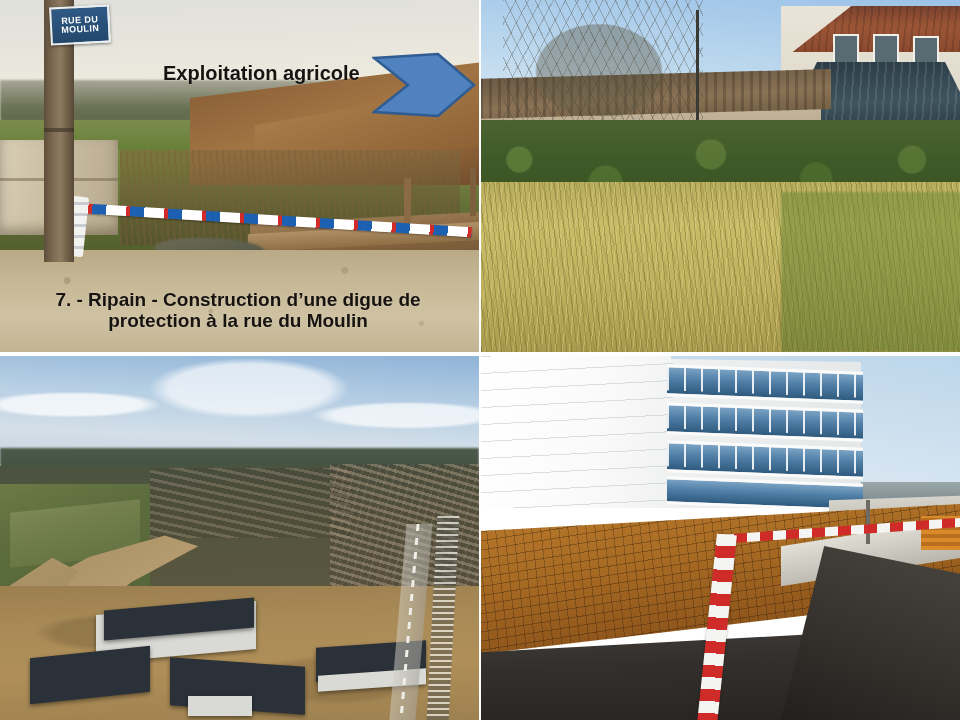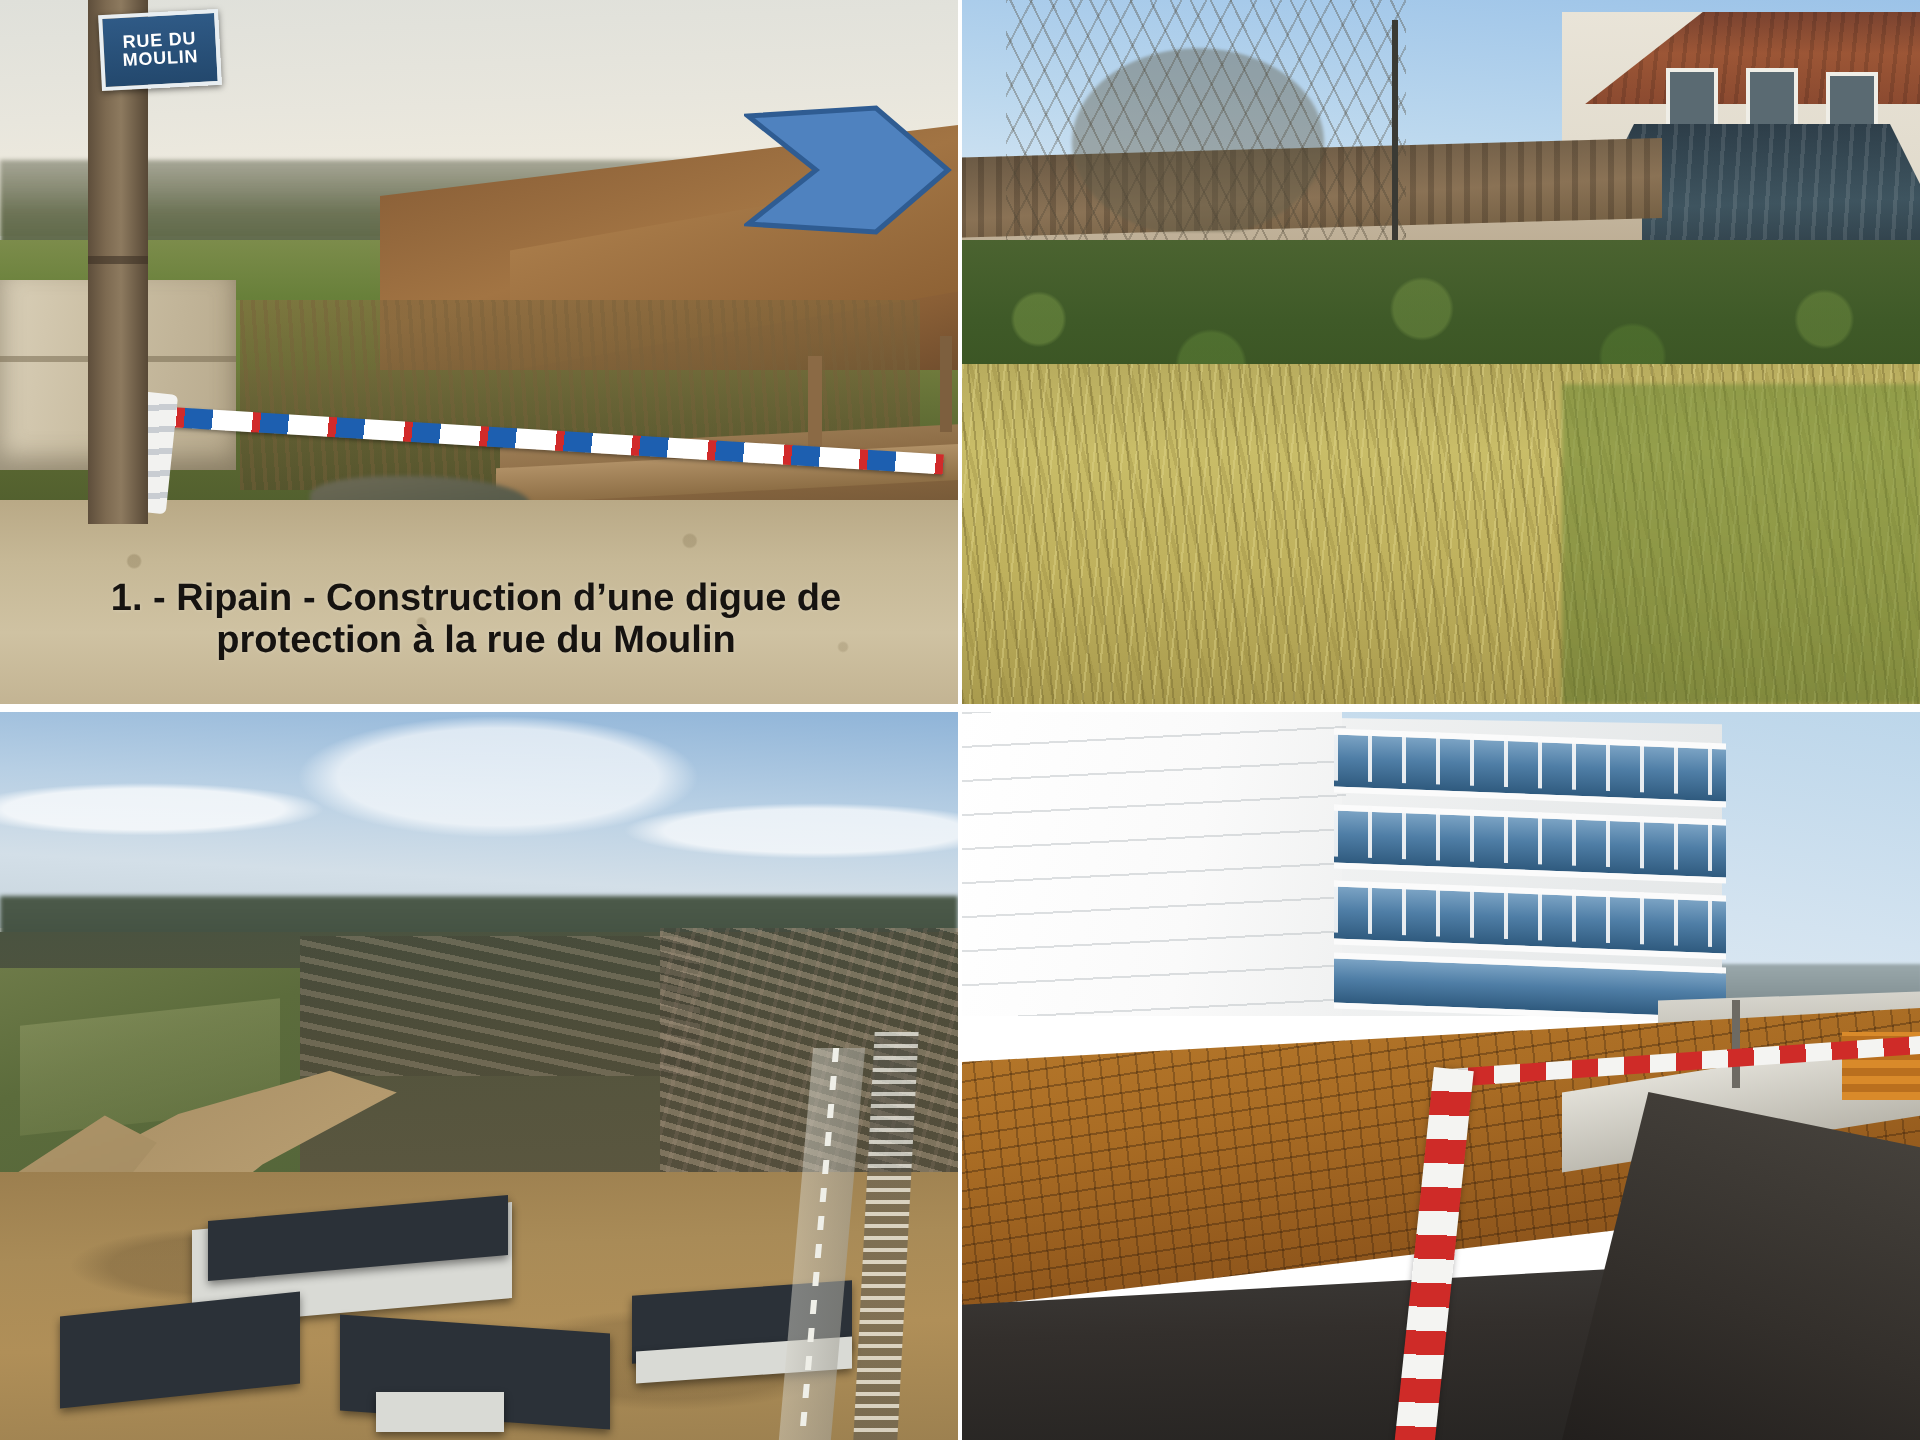--- a/index.html
+++ b/index.html
@@ -275,22 +275,23 @@
         <span>MOULIN</span>
       </div>
     </div>
 
     <div class="arrow" style="left:372px;top:52px;">
       <svg width="104" height="66" viewBox="0 0 104 66" aria-hidden="true">
         <polygon points="2,6 66,2 102,33 66,64 2,60 36,33" fill="#4f82bf" stroke="#2f5c92" stroke-width="2.5"></polygon>
       </svg>
     </div>
 
-
-    <div class="lbl lbl-dark" id="caption-1">1. - Ripain - Construction d’une digue de protection à la rue du Moulin</div>
+    <div class="lbl lbl-dark" id="label-exploitation">Exploitation agricole</div>
+
+    <div class="lbl lbl-dark" id="caption-1">7. - Ripain - Construction d’une digue de protection à la rue du Moulin</div>
   </div>
 
   <div class="panel" id="panel-2">
     <div class="photo">
       <div class="p2-sky"></div>
       <div class="p2-house"></div>
       <div class="p2-roof"></div>
       <div class="p2-roof-tex"></div>
       <div class="p2-win" style="left:352px;top:34px;width:22px;height:26px;"></div>
       <div class="p2-win" style="left:392px;top:34px;width:22px;height:26px;"></div>

